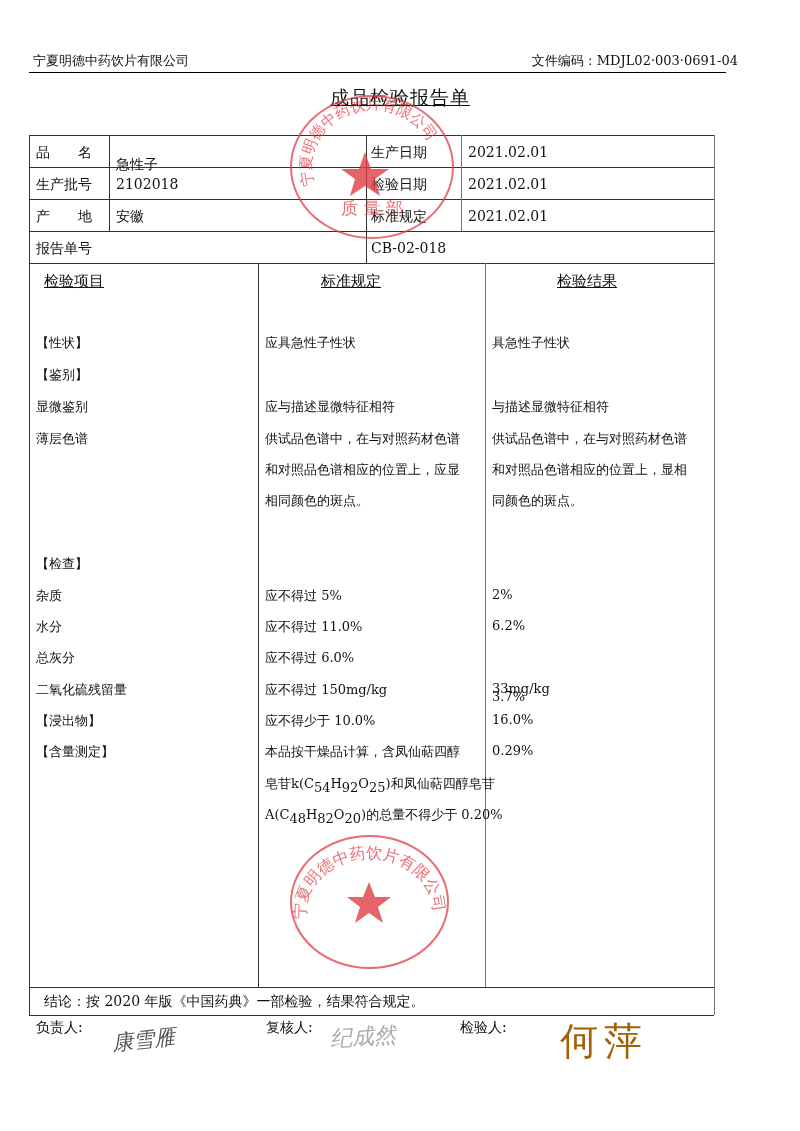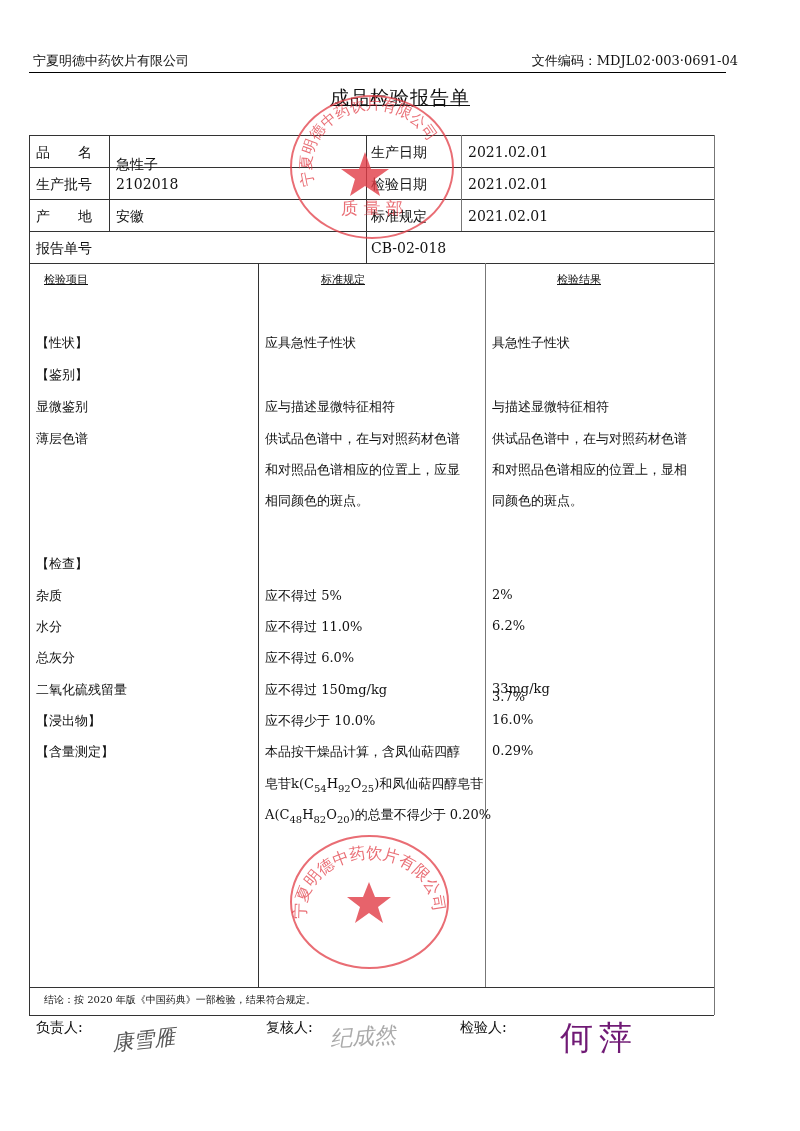--- a/index.html
+++ b/index.html
@@ -6,25 +6,25 @@
   body{width:800px;height:1131px;position:relative;overflow:hidden;
        font-family:"DejaVu Serif","Liberation Serif",serif;color:#111;}
   .abs{position:absolute;}
   .hdr{top:52px;font-size:13px;white-space:nowrap;}
   .hdr-rule{left:29px;top:72px;width:697px;height:1px;background:#000;}
   .title{top:85px;left:0;width:800px;text-align:center;font-size:19px;letter-spacing:1px;font-family:"DejaVu Sans","Liberation Sans",sans-serif;text-decoration:underline;}
   .line-h{height:1px;background:#333;}
   .line-v{width:1px;background:#333;}
   .cell{font-size:14px;white-space:nowrap;line-height:32px;height:32px;}
   .txt{font-size:13px;white-space:nowrap;}
-  .colhead{font-size:11px;text-decoration:underline;white-space:nowrap;}
+  .colhead{font-size:15px;text-decoration:underline;white-space:nowrap;}
   .sig-label{font-size:14px;top:1019px;}
   .handwrite{font-family:"DejaVu Sans","Liberation Sans",sans-serif;}
   .stamp{border:2.5px solid rgba(225,60,70,0.75);border-radius:50%;color:rgba(225,60,70,0.75);}
-  sub{font-size:10px;}
+  sub{font-size:13px;}
 </style>
 </head>
 <body>
 
 <div class="abs hdr" style="left:33px;">宁夏明德中药饮片有限公司</div>
 <div class="abs hdr" style="right:62px;">文件编码：MDJL02·003·0691-04</div>
 <div class="abs hdr-rule"></div>
 
 <div class="abs title">成品检验报告单</div>
 
@@ -102,28 +102,28 @@
 <div class="abs txt" style="left:492px;top:430px;">供试品色谱中，在与对照药材色谱</div>
 <div class="abs txt" style="left:492px;top:461px;">和对照品色谱相应的位置上，显相</div>
 <div class="abs txt" style="left:492px;top:492px;">同颜色的斑点。</div>
 <div class="abs txt" style="left:492px;top:587px;">2%</div>
 <div class="abs txt" style="left:492px;top:618px;">6.2%</div>
 <div class="abs txt" style="left:492px;top:649px;margin-top:40px;">3.7%</div>
 <div class="abs txt" style="left:492px;top:681px;">33mg/kg</div>
 <div class="abs txt" style="left:492px;top:712px;">16.0%</div>
 <div class="abs txt" style="left:492px;top:743px;">0.29%</div>
 
-<div class="abs" style="left:44px;top:993px;font-size:10px;white-space:nowrap;">结论：按 2020 年版《中国药典》一部检验，结果符合规定。</div>
+<div class="abs" style="left:44px;top:993px;font-size:14px;white-space:nowrap;">结论：按 2020 年版《中国药典》一部检验，结果符合规定。</div>
 
 <div class="abs sig-label" style="left:36px;">负责人:</div>
 <div class="abs handwrite" style="left:112px;top:1026px;font-size:21px;color:#555;transform:rotate(-6deg);font-style:italic;">康雪雁</div>
 <div class="abs sig-label" style="left:266px;">复核人:</div>
 <div class="abs handwrite" style="left:330px;top:1022px;font-size:22px;color:#aaa;font-style:italic;transform:rotate(-4deg);">纪成然</div>
 <div class="abs sig-label" style="left:460px;">检验人:</div>
-<div class="abs handwrite" style="left:560px;top:1016px;font-size:33px;color:#701a75;letter-spacing:6px;">何萍</div>
+<div class="abs handwrite" style="left:560px;top:1016px;font-size:38px;color:#a16207;letter-spacing:6px;">何萍</div>
 
 <div class="abs stamp" style="left:290px;top:95px;width:160px;height:140px;">
   <svg width="160" height="140" viewBox="0 0 160 140" style="position:absolute;left:0;top:0;">
     <defs>
         <path id="arcTop" d="M 22 88 A 62 58 0 1 1 140 88"></path>
       </defs>
     <text font-size="15" fill="rgba(225,60,70,0.75)" font-family="DejaVu Sans, sans-serif"><textPath href="#arcTop">宁夏明德中药饮片有限公司</textPath></text>
     <polygon points="73,55 79,72 97,72 83,82 88,99 73,89 58,99 63,82 49,72 67,72" fill="rgba(225,60,70,0.8)"></polygon>
   </svg>
   <div class="abs" style="left:0;width:160px;top:100px;text-align:center;font-size:17px;font-family:'DejaVu Sans',sans-serif;">质 量 部</div>

